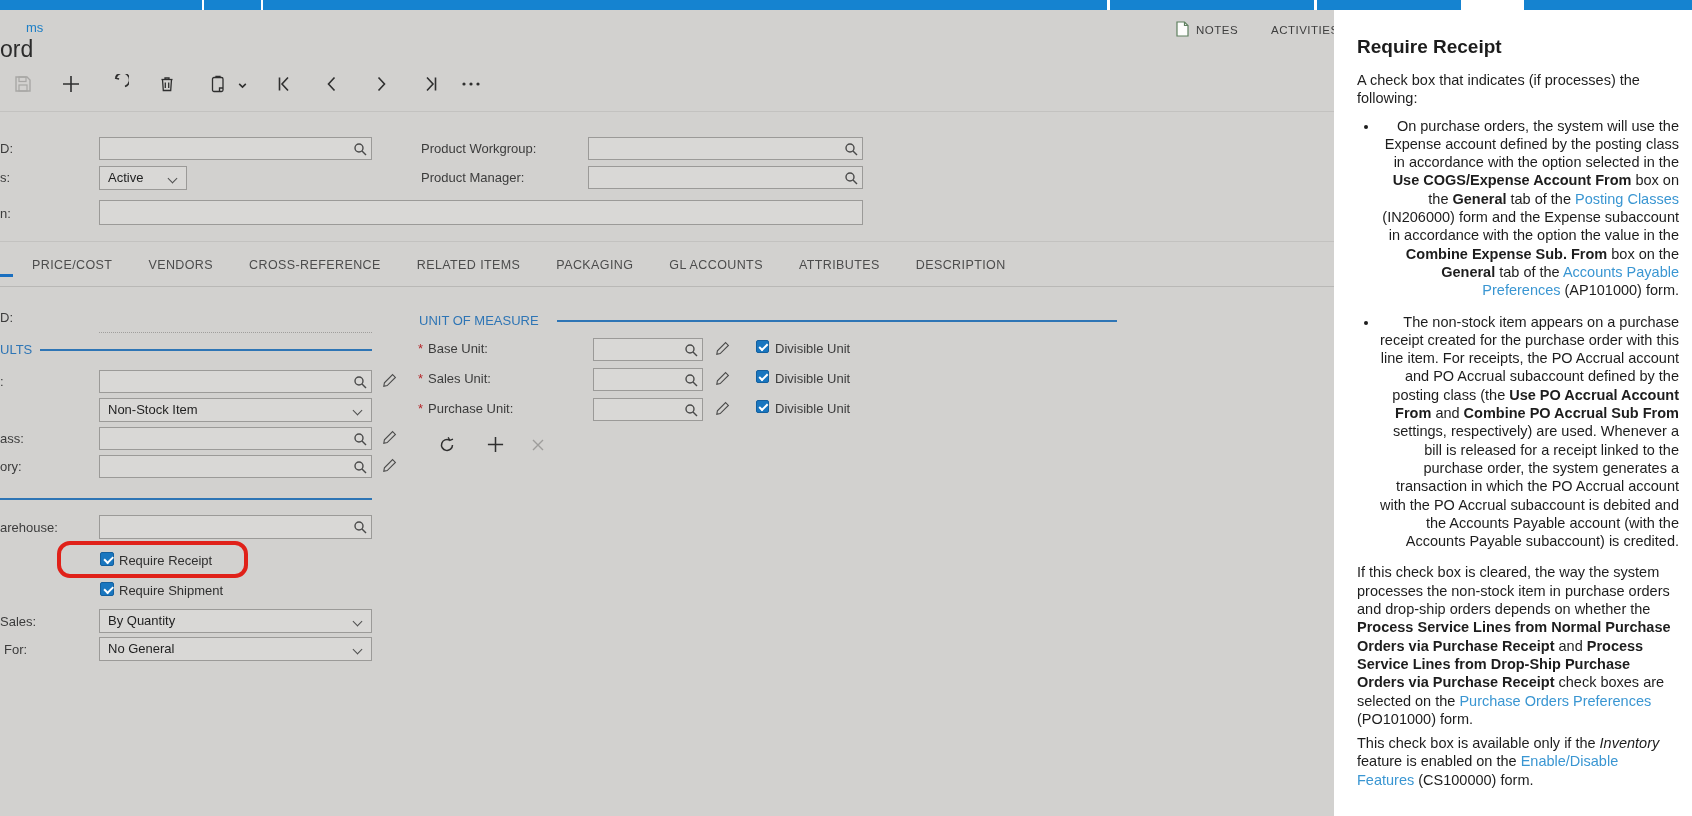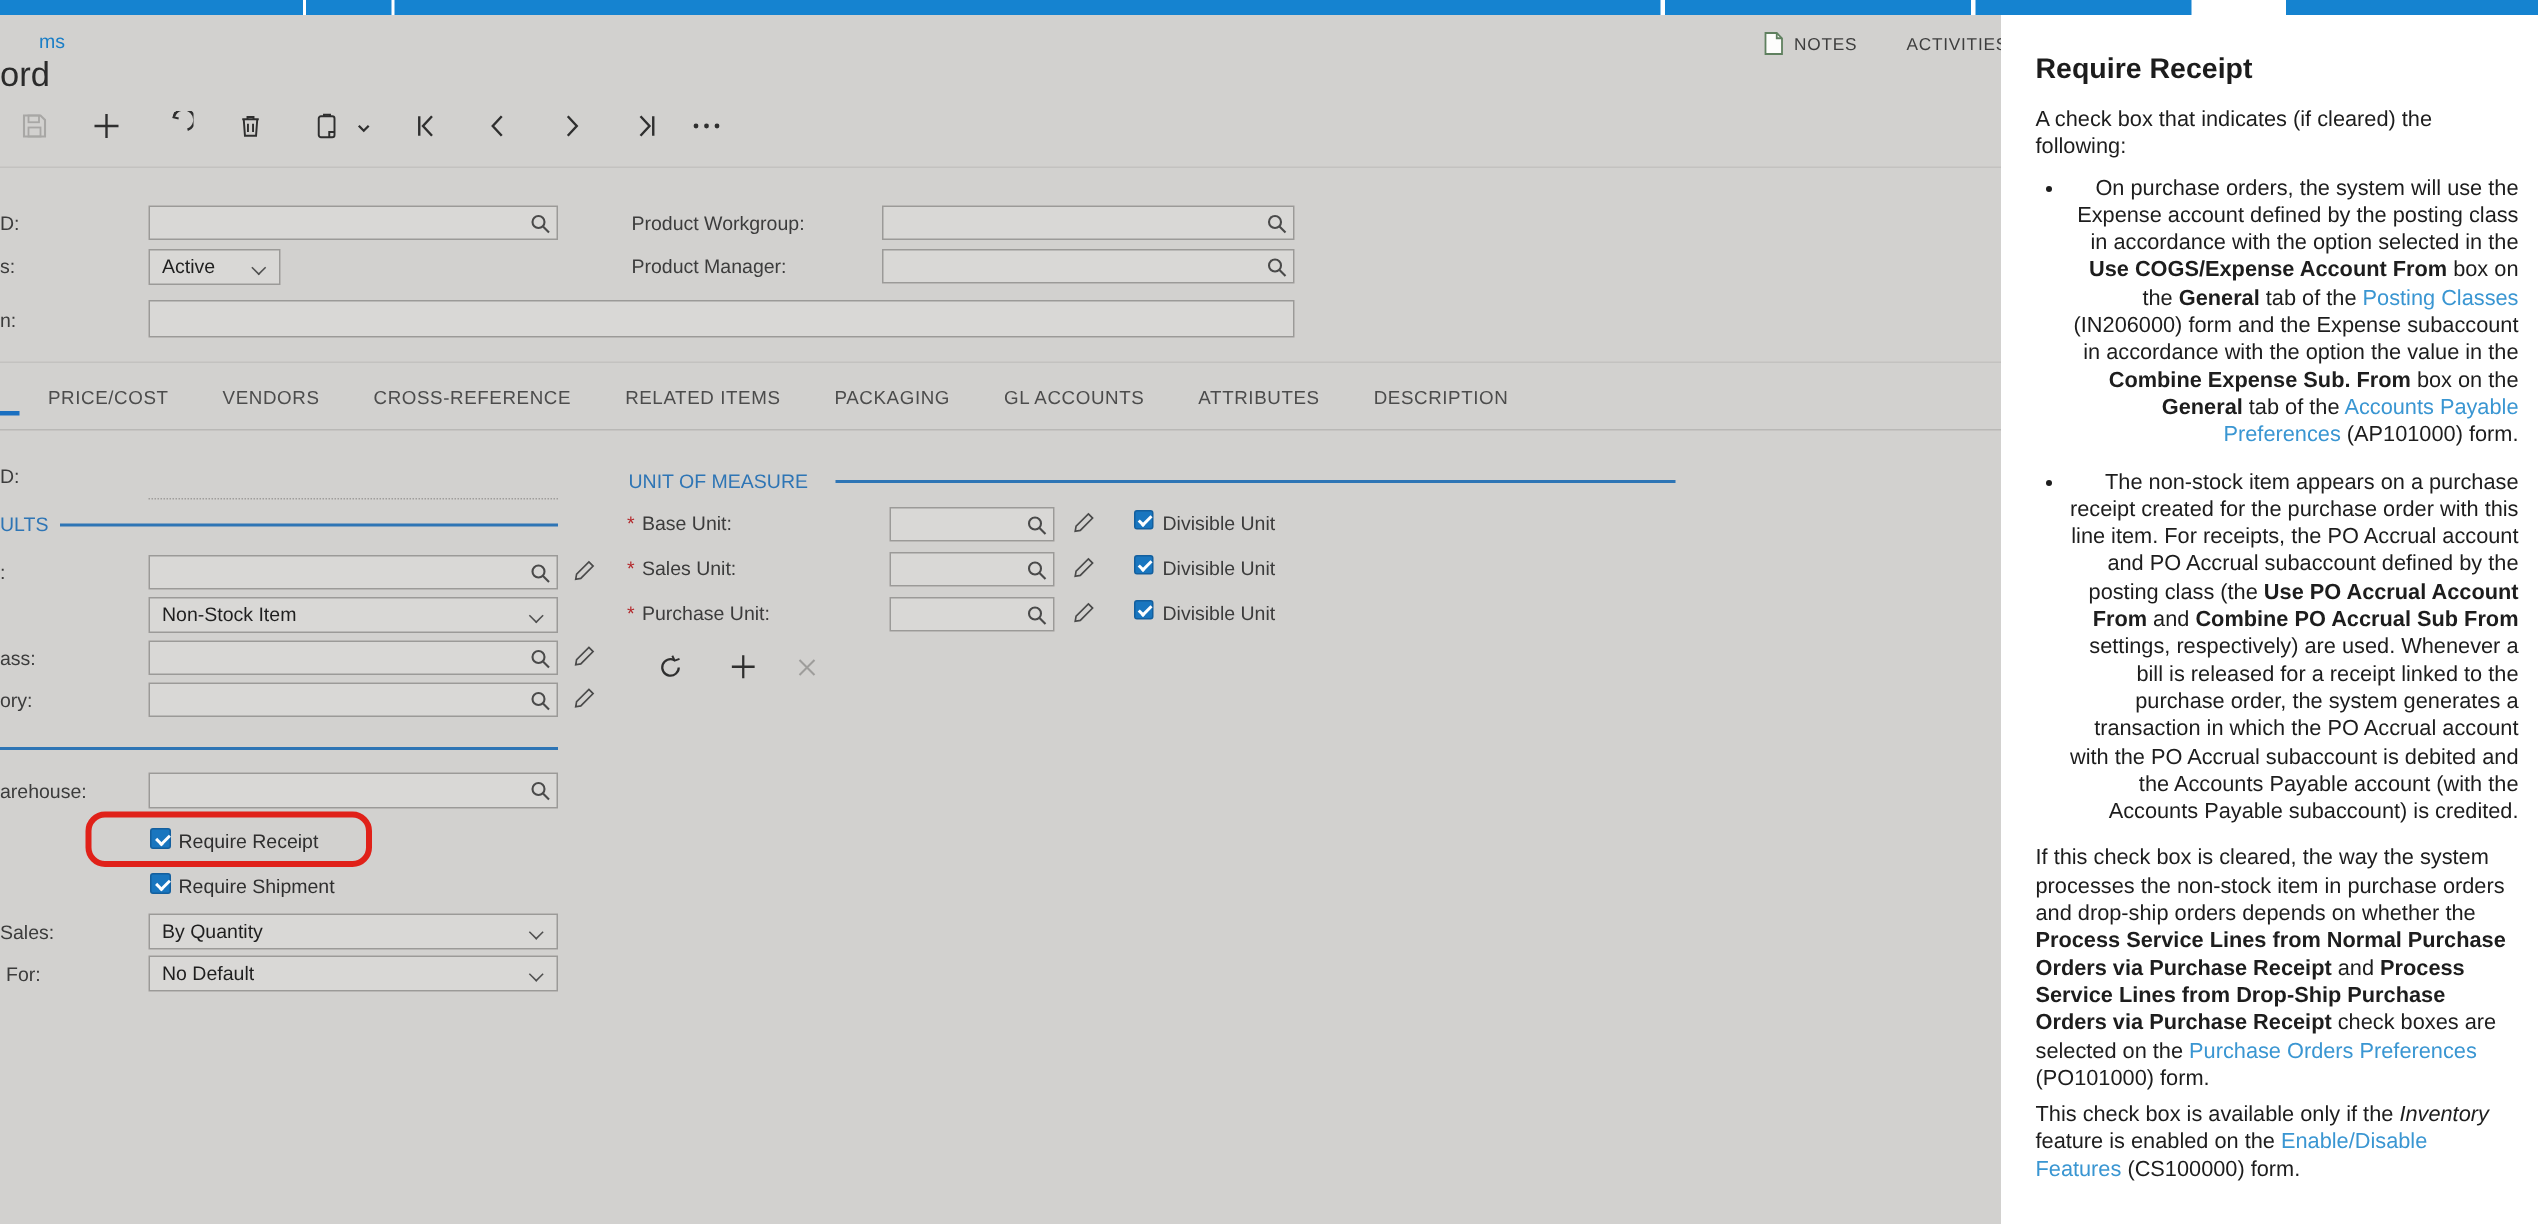--- a/index.html
+++ b/index.html
@@ -287,21 +287,21 @@
     <span class="cb" style="left:100px;top:572px"></span>
     <span class="cbl" style="left:119px;top:573px">Require Shipment</span>
 
     <span class="lbl" style="left:0;top:604px">Sales:</span>
     <div class="box select" style="left:99px;top:599px;width:273px;height:24px">
       <span>By Quantity</span>
       <i class="chev"></i>
     </div>
     <span class="lbl" style="left:4px;top:632px">For:</span>
     <div class="box select" style="left:99px;top:627px;width:273px;height:24px">
-      <span>No Default</span>
+      <span>No General</span>
       <i class="chev"></i>
     </div>
 
     <span class="sectitle" style="left:419px;top:303px">UNIT OF MEASURE</span>
     <div class="secline" style="left:557px;top:310px;width:560px"></div>
     <div id="uom-rows">
         <div class="uomrow" style="top: 328px;">
           <span class="ra ast">*</span>
           <span class="rl">Base Unit:</span>
           <div class="rbox">
@@ -364,21 +364,21 @@
           <path d="M3 3 L13 13 M13 3 L3 13" stroke="#9e9d9b" stroke-width="1.4"></path>
         </svg>
     </span>
 
 
   </div>
 
   <aside class="help">
     <h2>Require Receipt</h2>
     <div class="hb" id="help-body">
-        <p><span>A check box that indicates (if cleared) the following:</span></p>
+        <p><span>A check box that indicates (if processes) the following:</span></p>
         <ul>
           <li><span>On purchase orders, the system will use the Expense account defined by the posting class in accordance with the option selected in the </span><span class="b">Use COGS/Expense Account From</span><span> box on the </span><span class="b">General</span><span> tab of the </span><span class="lnk">Posting Classes</span><span> (IN206000) form and the Expense subaccount in accordance with the option the value in the </span><span class="b">Combine Expense Sub. From</span><span> box on the </span><span class="b">General</span><span> tab of the </span><span class="lnk">Accounts Payable Preferences</span><span> (AP101000) form.</span></li>
           <li><span>The non-stock item appears on a purchase receipt created for the purchase order with this line item. For receipts, the PO Accrual account and PO Accrual subaccount defined by the posting class (the </span><span class="b">Use PO Accrual Account From</span><span> and </span><span class="b">Combine PO Accrual Sub From</span><span> settings, respectively) are used. Whenever a bill is released for a receipt linked to the purchase order, the system generates a transaction in which the PO Accrual account with the PO Accrual subaccount is debited and the Accounts Payable account (with the Accounts Payable subaccount) is credited.</span></li>
         </ul>
         <p><span>If this check box is cleared, the way the system processes the non-stock item in purchase orders and drop-ship orders depends on whether the </span><span class="b">Process Service Lines from Normal Purchase Orders via Purchase Receipt</span><span> and </span><span class="b">Process Service Lines from Drop-Ship Purchase Orders via Purchase Receipt</span><span> check boxes are selected on the </span><span class="lnk">Purchase Orders Preferences</span><span> (PO101000) form.</span></p>
         <p class="tight"><span>This check box is available only if the </span><span class="i">Inventory</span><span> feature is enabled on the </span><span class="lnk">Enable/Disable Features</span><span> (CS100000) form.</span></p>
       </div>
   </aside>
 
 </div>

